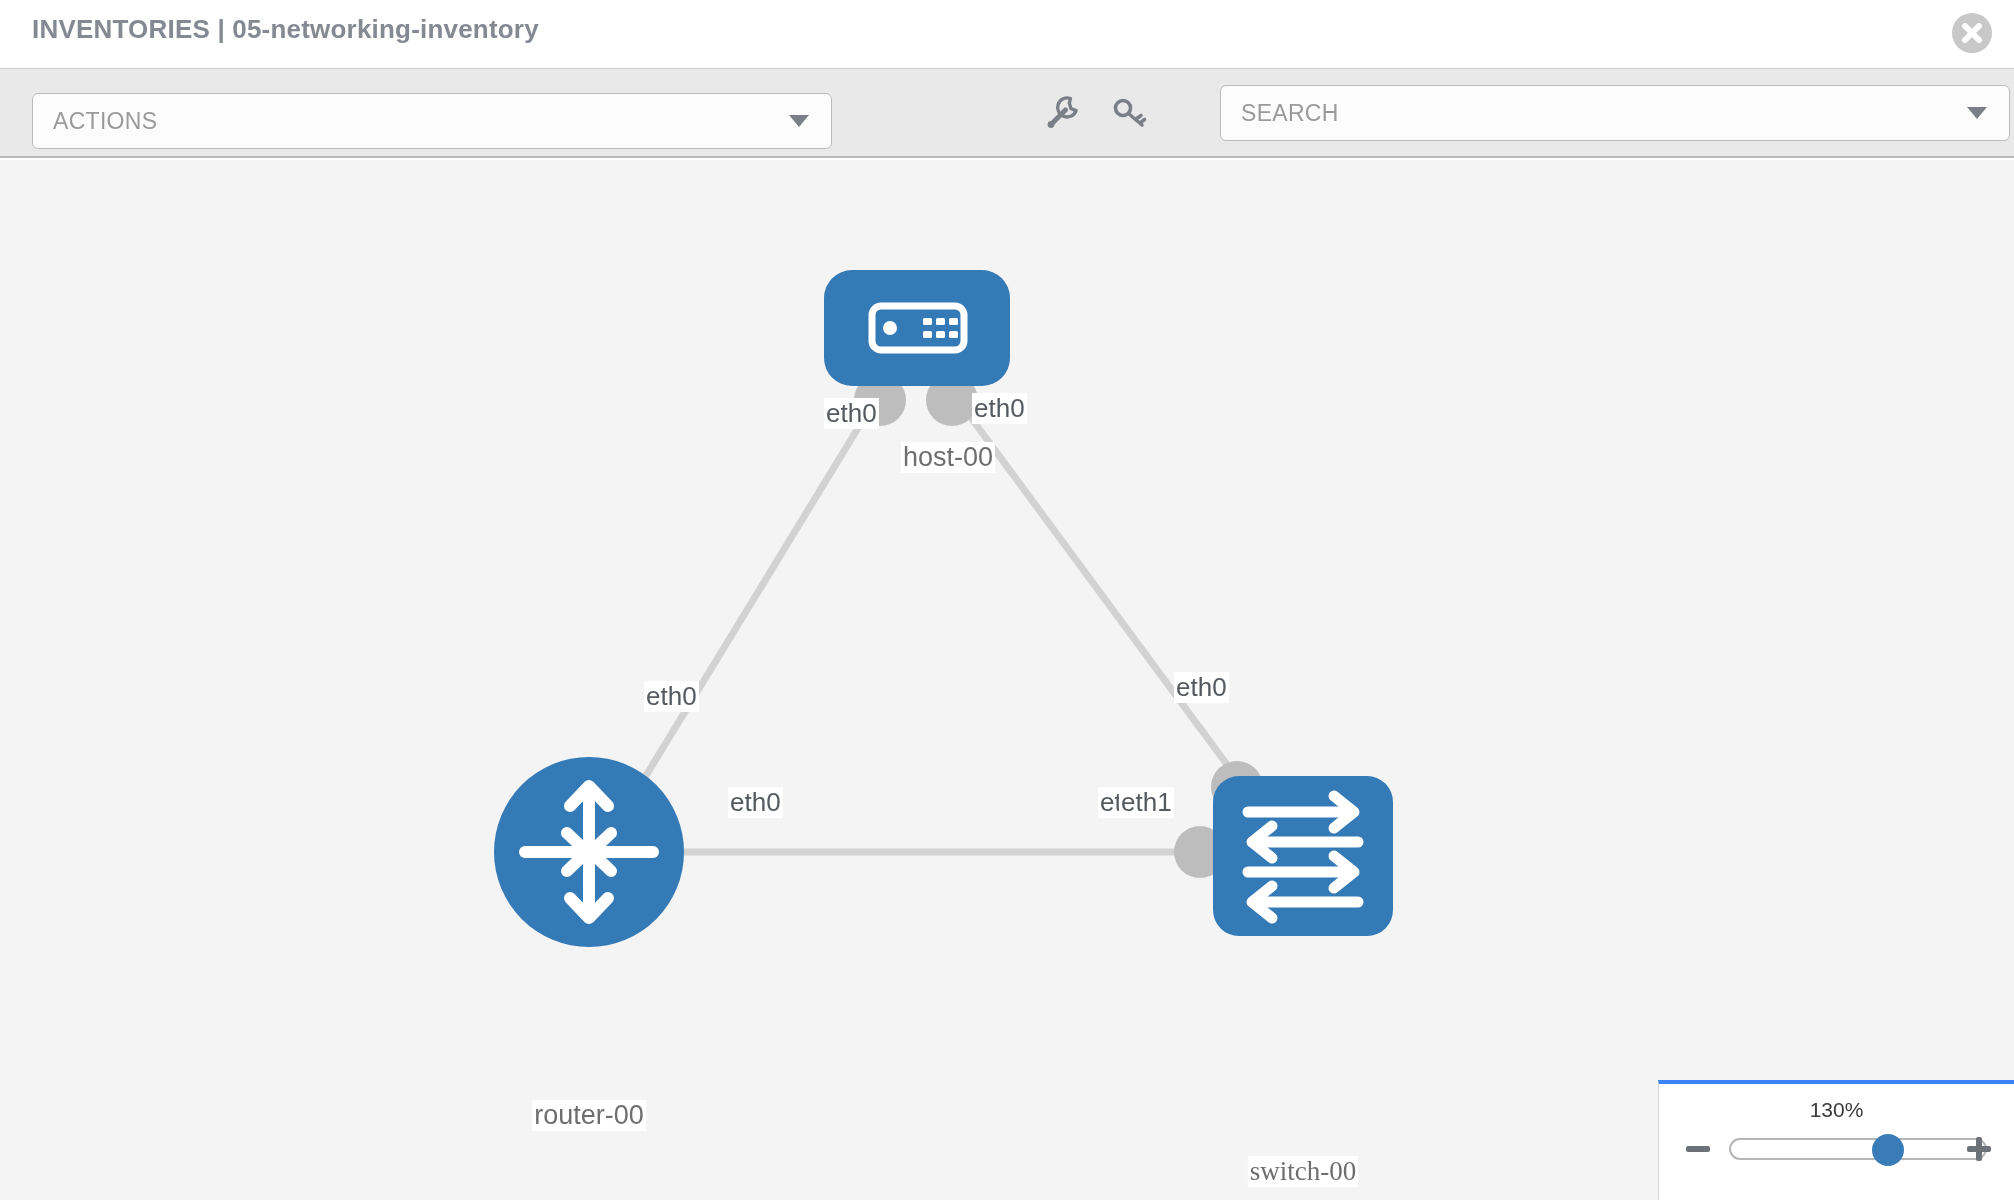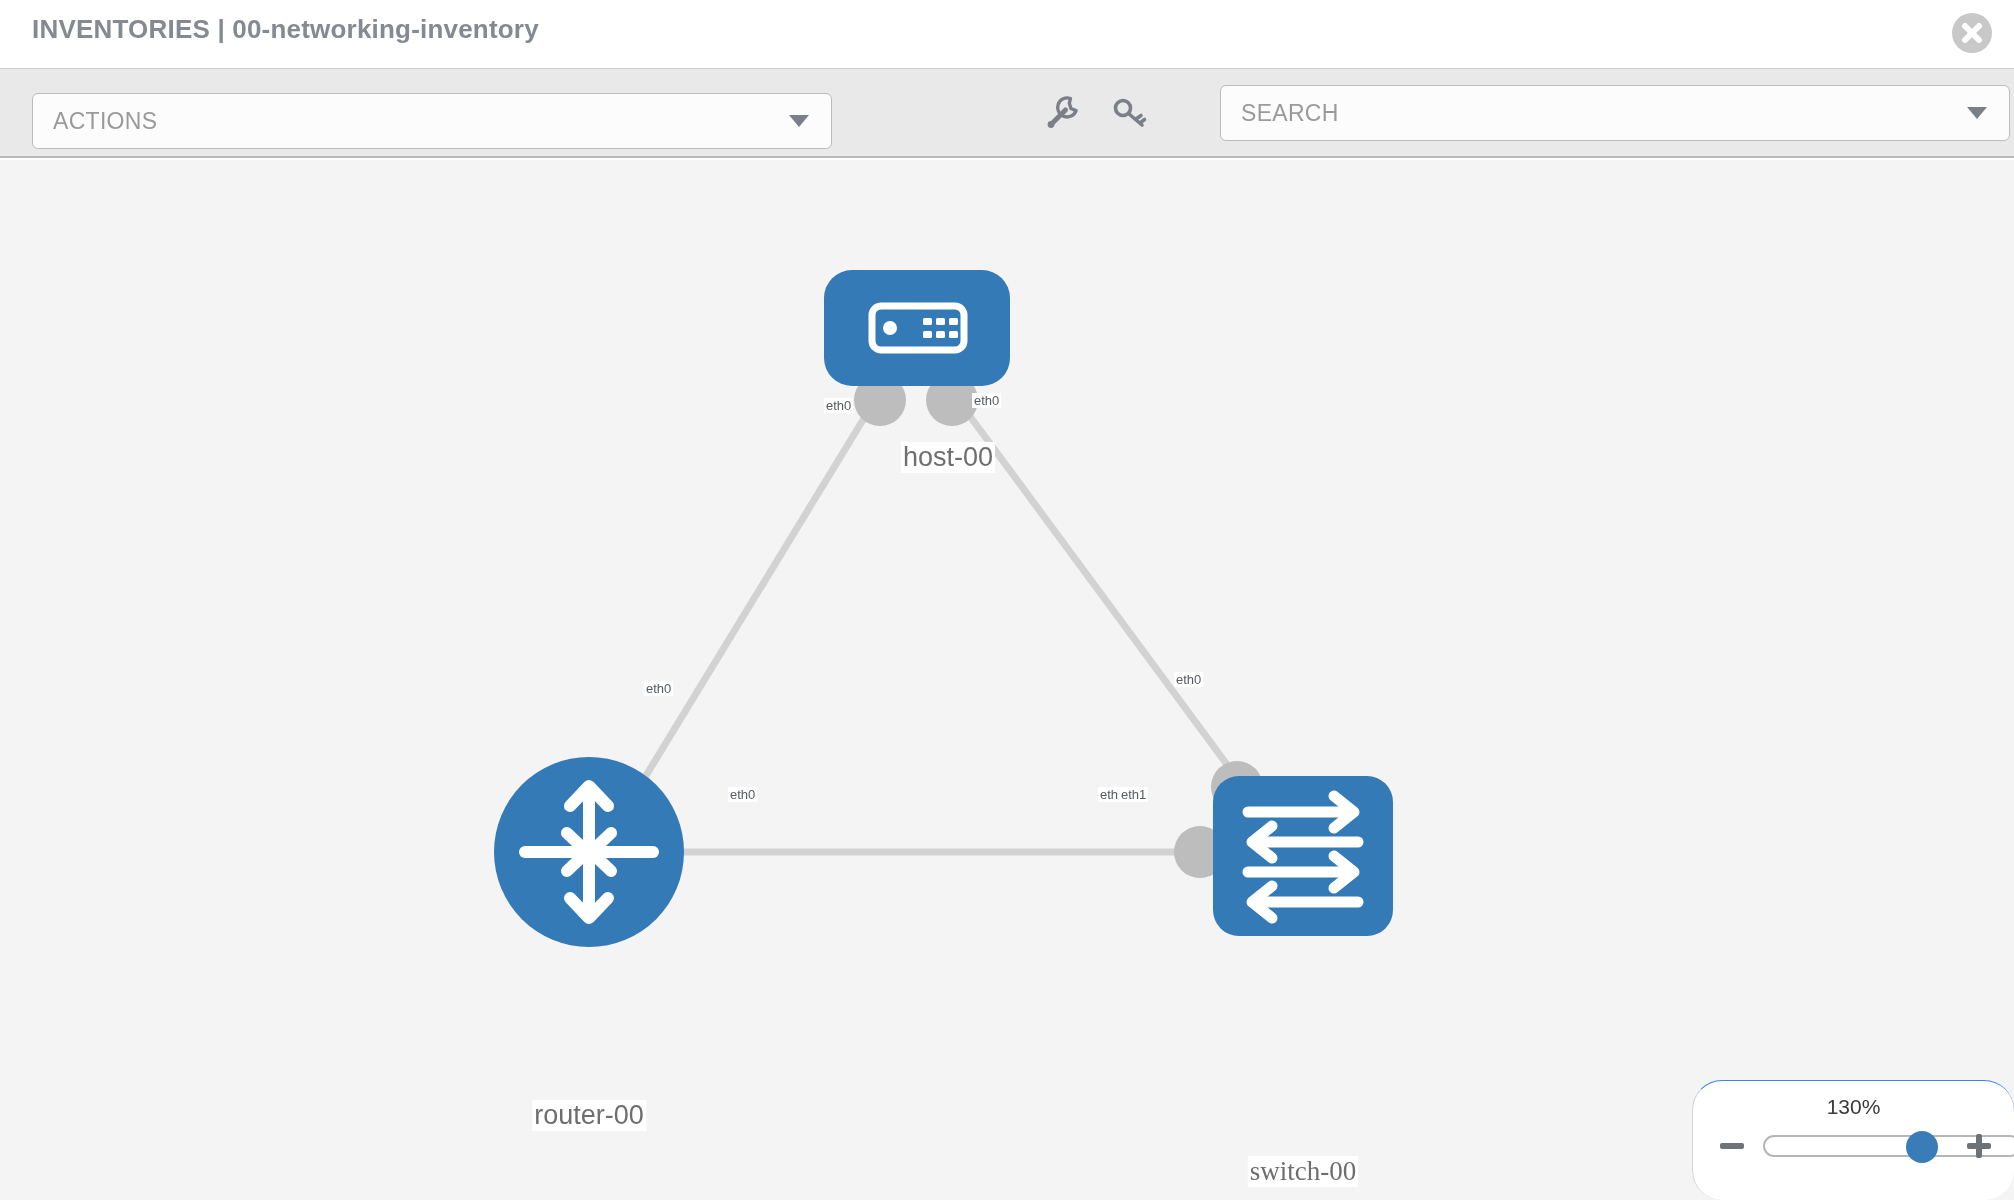--- a/index.html
+++ b/index.html
@@ -87,34 +87,33 @@
   .node-label {
     position: absolute;
     font-size: 27px; color: #6e6e6e;
     background: #ffffff;
     white-space: nowrap;
     transform: translateX(-50%);
     padding: 0 2px;
   }
   .edge-label {
     position: absolute;
-    font-size: 13px; color: #555a60;
+    font-size: 26px; color: #555a60;
     background: #ffffff;
     white-space: nowrap;
     padding: 0 2px;
   }
 
   
   #zoom-panel {
     position: absolute; right: 0; bottom: 0;
-    width: 322px; height: 120px;
+    width: 356px; height: 120px;
     background: #ffffff;
     border-left: 1px solid #d4d4d4;
-    border-top: 1px solid #3b82f6;
-    border-radius: 30px;
+    border-top: 4px solid #3b82f6;
   }
   #zoom-level {
     position: absolute; left: 0; right: 0; top: 14px;
     text-align: center;
     font-size: 21px; color: #3b3b3b;
   }
   #zoom-minus, #zoom-plus {
     position: absolute; top: 50px;
     width: 30px; height: 30px;
     color: #6d7278;
@@ -137,21 +136,21 @@
     transform: translateX(-50%);
     cursor: pointer;
   }
 </style>
 </head>
 <body>
 
 <div id="app">
 
   <div id="header">
-    <div id="page-title">INVENTORIES | 00-networking-inventory</div>
+    <div id="page-title">INVENTORIES | 05-networking-inventory</div>
     <div id="close-btn">
       <svg width="40" height="40" viewBox="0 0 40 40" aria-hidden="true">
         <path d="M13 13 L27 27 M27 13 L13 27" stroke="#ffffff" stroke-width="6" stroke-linecap="round"></path>
       </svg>
     </div>
   </div>
 
   <div id="toolbar">
 
     <div class="sel-box" id="actions-select">

